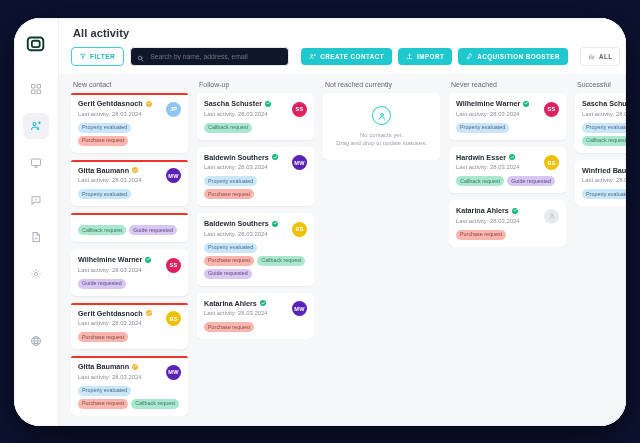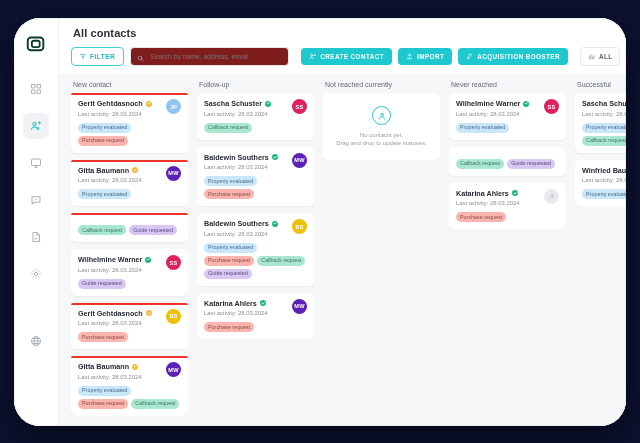--- a/index.html
+++ b/index.html
@@ -41,21 +41,21 @@
   #topbar{background:#ffffff;padding:9px 12px 8px 12px;flex:0 0 auto;}
   .page-title{font-size:11px;font-weight:bold;color:#2c3038;letter-spacing:.1px;margin:0 0 8px 2px;}
   .toolbar{display:flex;align-items:center;gap:6px;}
   .filter-btn{
     display:flex;align-items:center;gap:4px;height:17px;padding:0 8px;
     border:1px solid #3fd0d6;border-radius:4px;color:#23b8be;background:#fff;
     font-size:6.5px;font-weight:bold;letter-spacing:.5px;
   }
   .search-wrap{
     flex:0 0 145px;display:flex;align-items:center;gap:4px;height:17px;
-    border:1px solid #e4e7eb;border-radius:4px;padding:0 6px;background:#7f1d1d;color:#aab0b8;
+    border:1px solid #e4e7eb;border-radius:4px;padding:0 6px;background:#0f172a;color:#aab0b8;
   }
   .search-wrap input{
     border:0;outline:0;font-size:6.8px;color:#9aa0a8;background:transparent;width:100%;
     font-family:"Liberation Sans", sans-serif;
   }
   .spacer{flex:1;}
   .btn-primary{
     display:flex;align-items:center;gap:4px;height:17px;padding:0 8px;border-radius:4px;
     background:#1ec8ce;color:#fff;font-size:6.3px;font-weight:bold;letter-spacing:.45px;white-space:nowrap;
   }
@@ -73,21 +73,21 @@
   .col-body{display:flex;flex-direction:column;gap:7px;overflow:hidden;}
 
   .card{
     background:#fff;border-radius:5px;padding:6px 7px 7px 7px;position:relative;
     box-shadow:0 1px 2px rgba(16,24,40,.06);
   }
   .card.flag:before{
     content:"";position:absolute;left:0;right:0;top:0;height:2px;background:#f0342c;
     border-radius:5px 5px 0 0;
   }
-  .card-top{display:flex;align-items:flex-start;justify-content:space-between;gap:4px;}
+  .card-top{display:flex;align-items:flex-end;justify-content:space-between;gap:4px;}
   .card-name{display:flex;align-items:center;gap:3px;font-size:7.2px;font-weight:bold;color:#262b33;white-space:nowrap;}
   .badge-check{width:6px;height:6px;border-radius:50%;flex:0 0 6px;display:flex;align-items:center;justify-content:center;}
   .badge-check.green{background:#17b978;}
   .badge-check.amber{background:#f6b93b;}
   .badge-check svg{display:block;}
   .card-sub{font-size:5.9px;color:#8a9099;margin-top:2.5px;white-space:nowrap;}
   .avatar{
     width:15px;height:15px;flex:0 0 15px;border-radius:50%;color:#fff;
     font-size:5.6px;font-weight:bold;display:flex;align-items:center;justify-content:center;letter-spacing:.2px;
   }
@@ -169,21 +169,21 @@
           <circle cx="12" cy="12" r="9"></circle>
             <ellipse cx="12" cy="12" rx="4" ry="9"></ellipse>
             <path d="M3 12h18M4.5 7h15M4.5 17h15"></path>
         </svg>
       </div>
     </div>
 
     <div id="main">
 
       <div id="topbar">
-        <div class="page-title">All contacts</div>
+        <div class="page-title">All activity</div>
 
         <div class="toolbar">
 
           <div class="filter-btn">
             <span>
               <svg width="6" height="6" viewBox="0 0 24 24" fill="none" stroke="#23b8be" stroke-width="2.6" stroke-linecap="round" stroke-linejoin="round">
                 <path d="M3 5h18l-7 8v6l-4 2v-8z"></path>
               </svg>
             </span>
             <span>FILTER</span>
@@ -494,20 +494,36 @@
                   </div>
                   <div class="avatar" style="background:#e0215e">
                     <span>SS</span>
                   </div>
                 </div>
                 <div class="tags">
                   <span class="tag t-blue">Property evaluated</span>
                 </div>
               </div>
               <div class="card">
+                <div class="card-top">
+                  <div style="min-width:0">
+                    <div class="card-name">
+                      <span>Hardwin Esser</span>
+                      <span class="badge-check green">
+                        <svg width="4.4" height="4.4" viewBox="0 0 24 24" fill="none" stroke="#fff" stroke-width="4.5" stroke-linecap="round" stroke-linejoin="round">
+                          <path d="M5 12.5l4.5 4.5L19 7"></path>
+                        </svg>
+                      </span>
+                    </div>
+                    <div class="card-sub">Last activity: 28.03.2024</div>
+                  </div>
+                  <div class="avatar" style="background:#eec100">
+                    <span>BS</span>
+                  </div>
+                </div>
                 <div class="tags">
                   <span class="tag t-green">Callback request</span>
                   <span class="tag t-purple">Guide requested</span>
                 </div>
               </div>
               <div class="card">
                 <div class="card-top">
                   <div style="min-width:0">
                     <div class="card-name">
                       <span>Katarina Ahlers</span>

